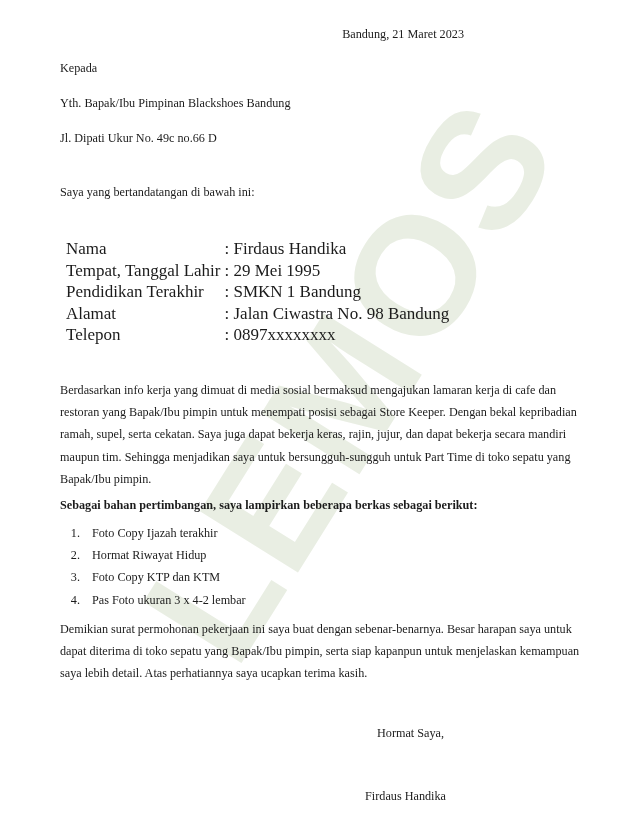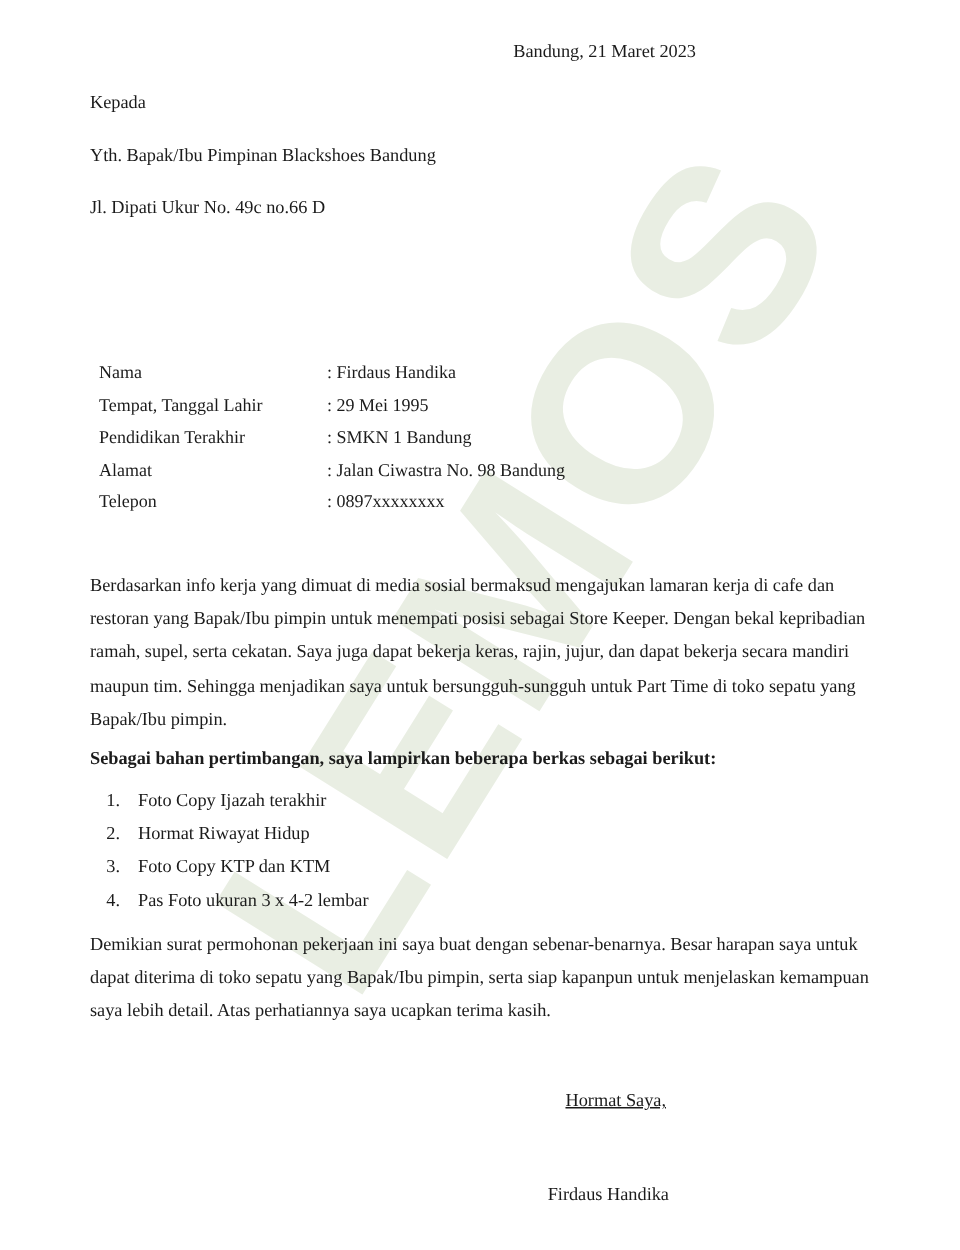--- a/index.html
+++ b/index.html
@@ -87,21 +87,21 @@
   }
   .salutation .line { margin-bottom: 13px; }
 
   .bio-table {
     position: absolute;
     left: 66px;
     top: 238px;
     border-collapse: collapse;
   }
   .bio-table td {
-    font-size: 12px;
+    font-size: 17px;
     line-height: 21.5px;
     padding: 0;
     vertical-align: top;
     white-space: nowrap;
   }
   .bio-table td.label { width: 152px; padding-right: 4px; }
   .bio-table td.value { padding-left: 0; }
 
   .body-para {
     position: absolute;
@@ -137,41 +137,42 @@
   }
   .attach-list li .txt { flex: 1 1 auto; }
 
   .signature {
     position: absolute;
     right: 60px;
     text-align: left;
     font-size: 12.2px;
     line-height: 20px;
   }
-  #sign-closing { top: 723px; right: 62px; text-decoration: underline; }
+  #sign-closing { top: 723px; right: 62px; }
   #sign-name { top: 786px; right: 60px; }
 </style>
 </head>
 <body>
 
 <div id="watermark">
   <div class="wm-text">LEMOS</div>
 </div>
 
 <div class="page">
 
   <div class="date-row">Bandung, 21 Maret 2023</div>
 
   <div class="addressee">
     <div class="line">Kepada</div>
     <div class="line">Yth. Bapak/Ibu Pimpinan Blackshoes Bandung</div>
     <div class="line">Jl. Dipati Ukur No. 49c no.66 D</div>
   </div>
 
   <div class="salutation">
+    <div class="line">Saya yang bertandatangan di bawah ini:</div>
   </div>
 
   <table class="bio-table">
     <tbody>
       <tr>
         <td class="label">Nama</td>
         <td class="value">: Firdaus Handika</td>
       </tr>
       <tr>
         <td class="label">Tempat, Tanggal Lahir</td>

